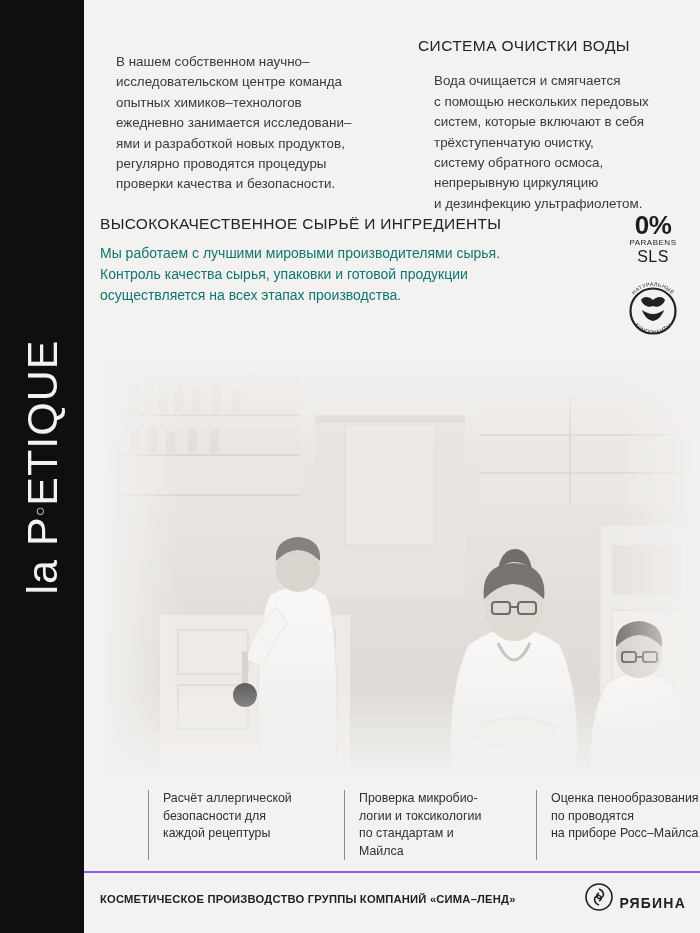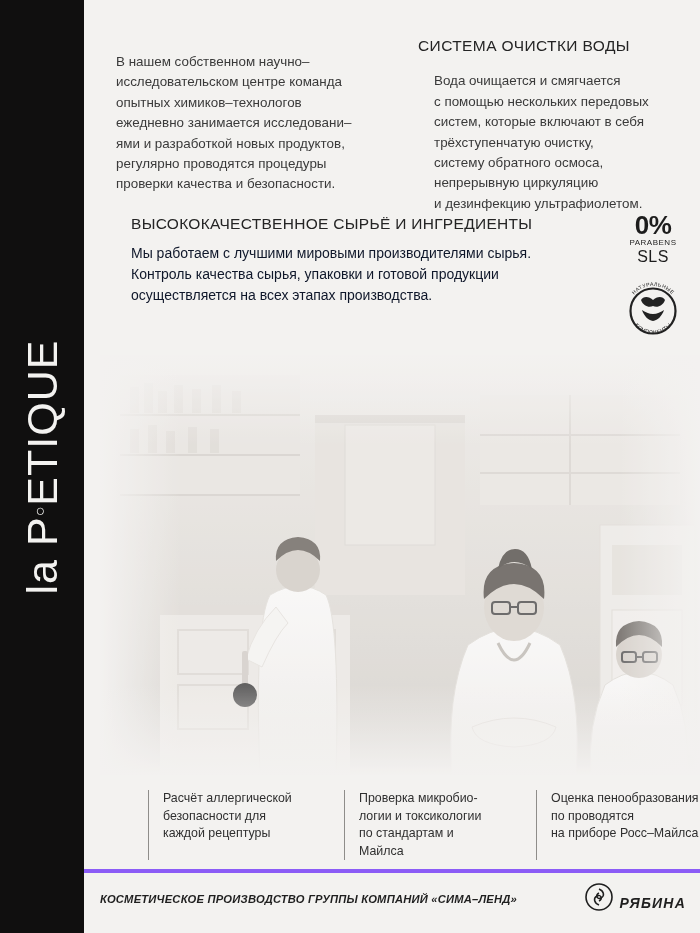--- a/index.html
+++ b/index.html
@@ -87,35 +87,34 @@
     color: #3a3a3a;
     white-space: pre-line;
   }
 
   
   .block-wide {
     position: absolute;
     left: 16px;
     top: 215px;
     width: 520px;
-    margin-left: 31px;
   }
   .block-wide h2 {
     font-size: 15.5px;
     letter-spacing: 0.3px;
     font-weight: 400;
     margin: 0 0 10px 0;
     color: #242424;
     text-transform: uppercase;
   }
   .block-wide p {
     font-size: 14px;
     line-height: 1.5;
     margin: 0;
-    color: #0f172a;
+    color: #0f766e;
     white-space: pre-line;
   }
 
   
   .badges {
     position: absolute;
     right: 10px;
     top: 212px;
     width: 74px;
     text-align: center;
@@ -181,22 +180,21 @@
   .bcol:nth-child(2) { width: 192px; }
   .bcol:nth-child(3) { width: 212px; }
 
   
   .footer {
     position: absolute;
     left: 0;
     bottom: 0;
     width: 616px;
     height: 60px;
-    border-top: 4px solid #8b5cf6;
-    font-style: italic;
+    border-top: 2px solid #8b5cf6;
   }
   .footer-text {
     position: absolute;
     left: 16px;
     top: 20px;
     font-size: 11.2px;
     letter-spacing: 0.2px;
     color: #1f1f1f;
     font-weight: 600;
   }

